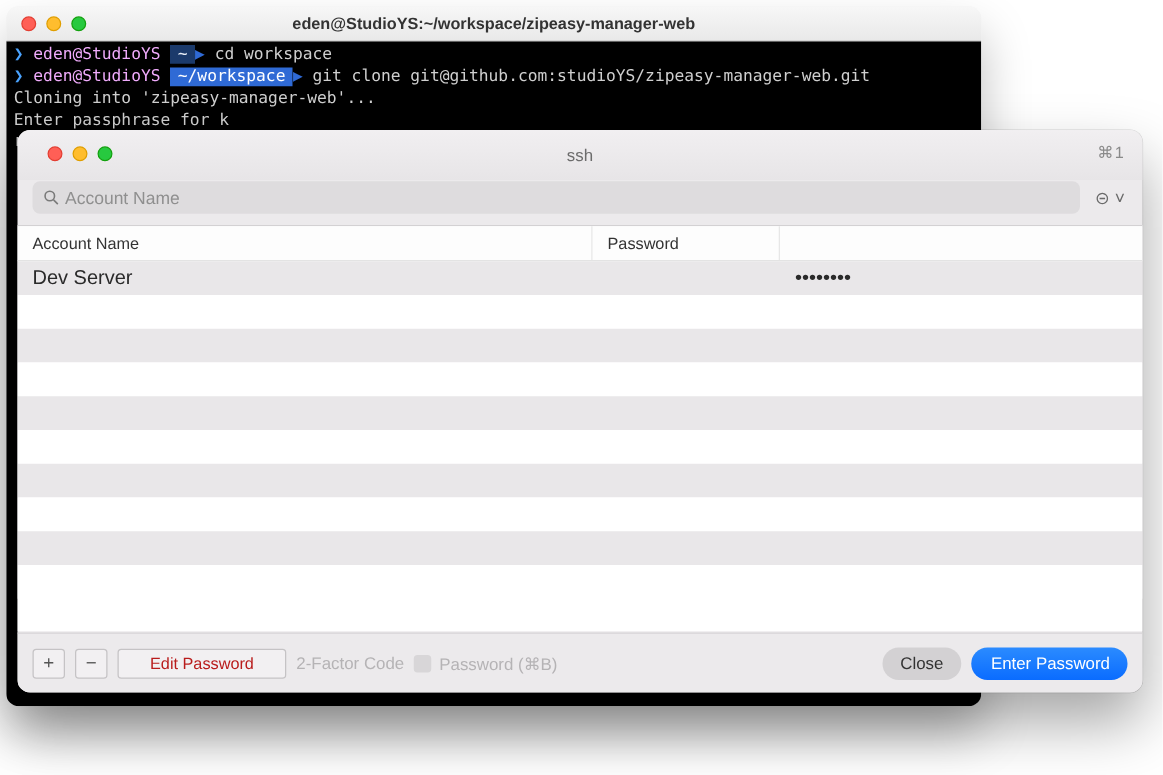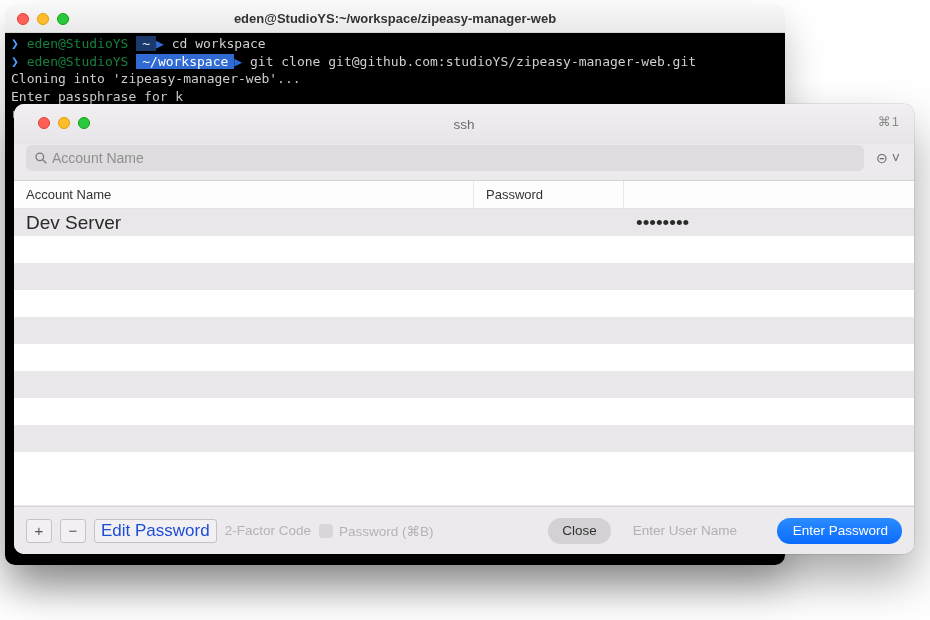--- a/index.html
+++ b/index.html
@@ -35,21 +35,21 @@
   .term-body {
     background: #000; color: #eee;
     height: calc(100% - 28px);
     font-family: Menlo, Consolas, monospace;
     font-size: 13px;
     padding: 2px 6px;
     line-height: 1.35;
     white-space: pre;
   }
   .term-body .blue { color: #4aa3ff; }
-  .term-body .cyan { color: #15803d; margin-top: 46px; }
+  .term-body .cyan { color: #f0abfc; margin-top: 46px; }
   .term-body .gray { color: #cfcfcf; }
   .seg-tilde {
     background: #1b3a6b; color: #e8eef8;
     padding: 0 6px;
   }
   .seg-ws {
     background: #2f6ad5; color: #fff; padding: 0 6px;
   }
   .arrow { color: #2f6ad5; }
 
@@ -113,21 +113,21 @@
     border-bottom: 1px solid #e3e3e3;
     background: #fdfdfd;
   }
   .grid-head > div { padding: 0 12px; border-right: 1px solid #e7e7e7; height: 100%; display: flex; align-items: center; }
   .grid-head > div:last-child { border-right: 0; }
   .grid-body { }
   .grid-row {
     display: grid;
     grid-template-columns: 460px 150px 1fr 30px;
     height: 27px; align-items: center;
-    font-size: 19px; color: #2a2a2a;
+    font-size: 16px; color: #2a2a2a;
   }
   .grid-row > div { padding: 0 12px; }
   .grid-row:nth-child(odd) { background: #e9e7e9; }
   .grid-row:nth-child(even) { background: #fff; }
 
   .dlg-footer {
     position: absolute; left: 0; right: 0; bottom: 0;
     height: 48px;
     display: flex; align-items: center; gap: 8px;
     padding: 0 12px;
@@ -135,23 +135,23 @@
     border-top: 1px solid #d6d4d6;
   }
   .sq-btn {
     width: 26px; height: 24px;
     border: 1px solid #c5c3c5; background: #f2f0f2;
     font-size: 15px; line-height: 1; text-align: center;
     border-radius: 3px; color: #555; cursor: pointer;
     display: flex; align-items: center; justify-content: center;
   }
   .pill-btn {
-    height: 24px; padding: 0 6px;
+    height: 24px; padding: 0 25px;
     border: 1px solid #c5c3c5; background: #f2f0f2;
-    font-size: 17px; border-radius: 3px; color: #1d4ed8;
+    font-size: 13px; border-radius: 3px; color: #b91c1c;
     display: flex; align-items: center; cursor: pointer;
   }
   .ghost-label { font-size: 13.5px; color: #b5b3b5; display: flex; align-items: center; gap: 6px; }
   .ghost-check { width: 14px; height: 14px; border-radius: 3px; background: #d8d6d8; }
   .spacer { flex: 1; }
   .mac-btn {
     height: 26px; padding: 0 14px;
     border-radius: 13px; font-size: 13.5px;
     display: flex; align-items: center; cursor: pointer;
     border: 0;
@@ -283,16 +283,15 @@
     <div class="sq-btn">+</div>
     <div class="sq-btn">−</div>
     <div class="pill-btn">Edit Password</div>
     <span class="ghost-label">2-Factor Code</span>
     <span class="ghost-label">
       <span class="ghost-check"></span>
       <span>Password (⌘B)</span>
     </span>
     <div class="spacer"></div>
     <button class="mac-btn gray">Close</button>
-    <div class="mac-btn ghost-input">Enter User Name</div>
     <button class="mac-btn primary">Enter Password</button>
   </div>
 </div>
 
 </body></html>

